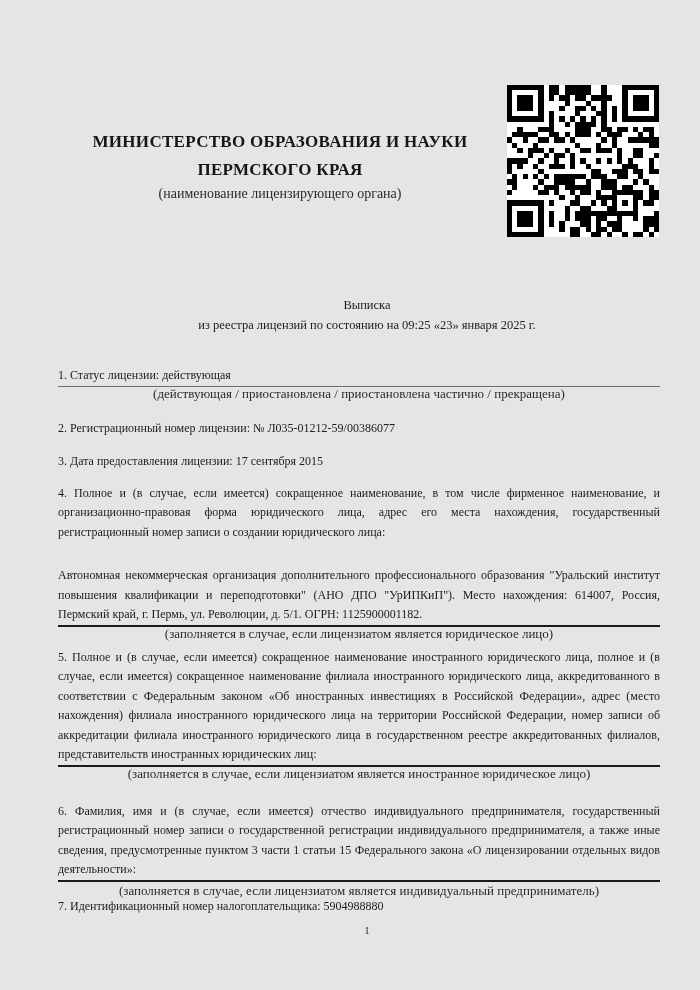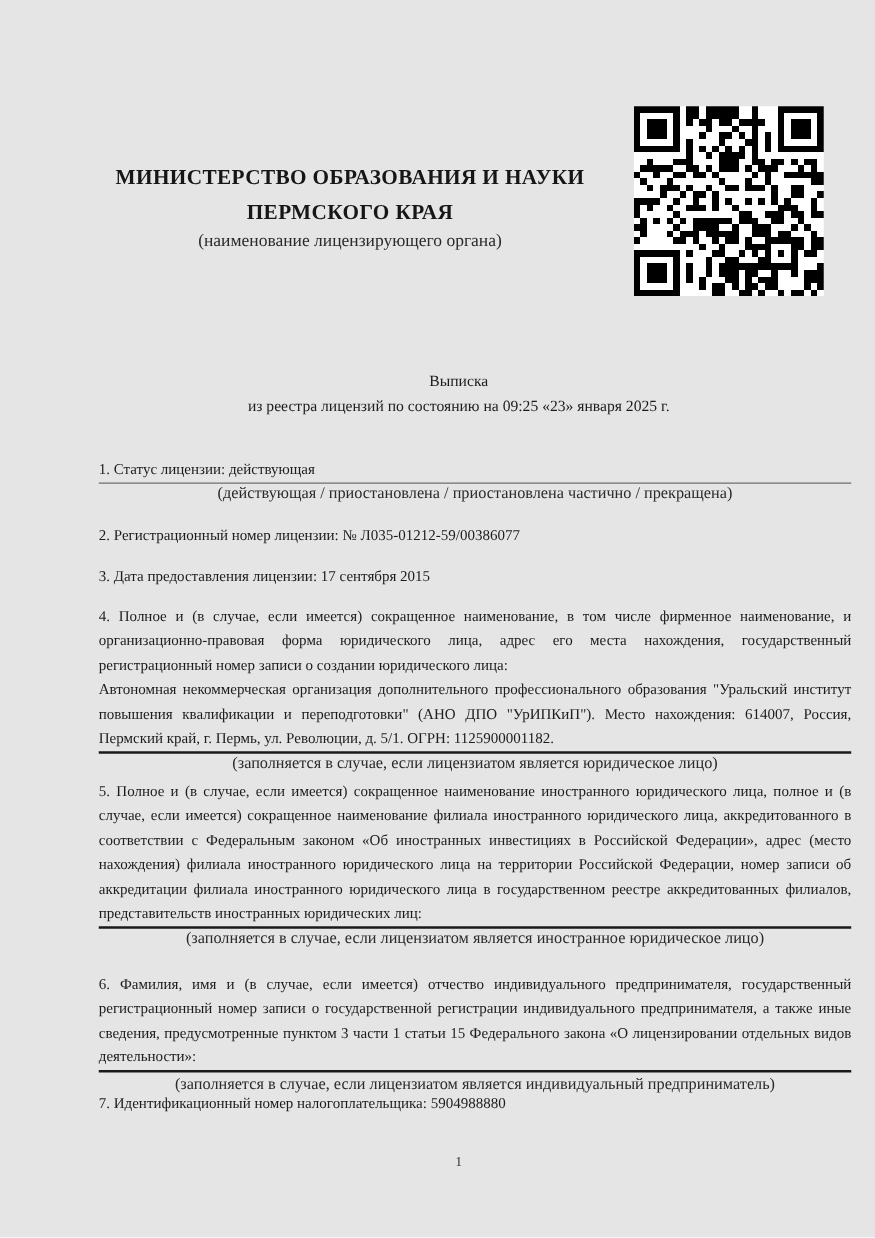--- a/index.html
+++ b/index.html
@@ -41,28 +41,28 @@
     position: absolute;
     left: 66px; top: 295px;
     width: 602px;
     text-align: center;
     font-size: 12.5px;
     line-height: 20px;
     color: #1c1c1c;
   }
   .content {
     position: absolute;
-    left: 79px; top: 366px;
+    left: 58px; top: 366px;
     width: 602px;
     font-size: 12px;
     line-height: 19.5px;
     color: #1c1c1c;
   }
   .item { margin: 0; }
-  .just { text-align: justify; text-justify: inter-word; }
+  .just { text-align: justify; text-justify: inter-word; margin-top: 24px; }
   .rule-thin { border-top: 1px solid #6f6f6f; height: 0; }
   .rule-thick { border-top: 2px solid #1a1a1a; height: 0; }
   .caption {
     font-size: 13px;
     line-height: 13px;
     text-align: center;
     color: #2a2a2a;
   }
   .mt-i2 { margin-top: 19px; }
   .mt-i3 { margin-top: 14px; }

